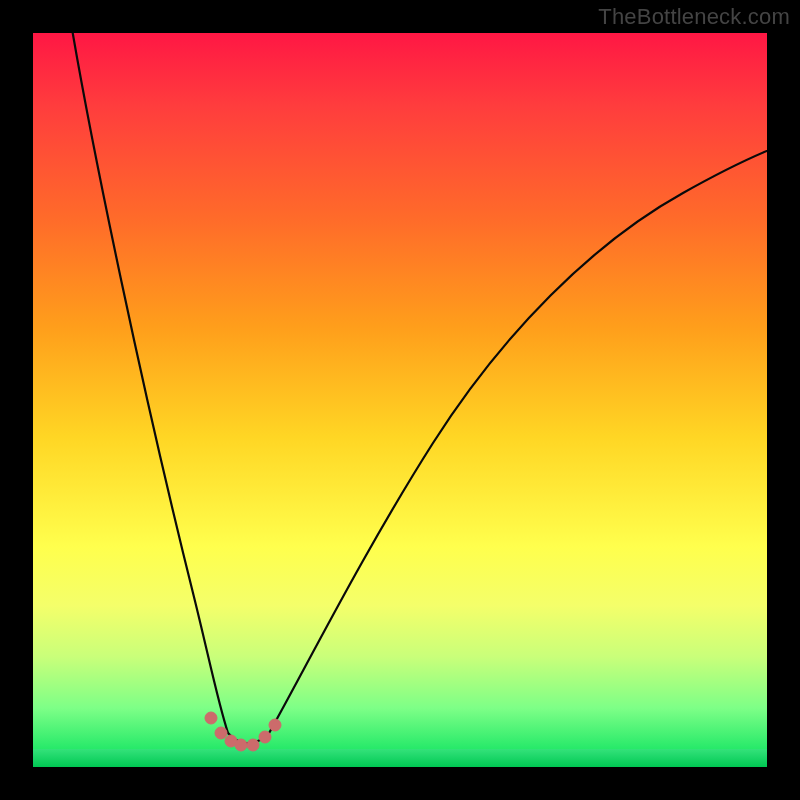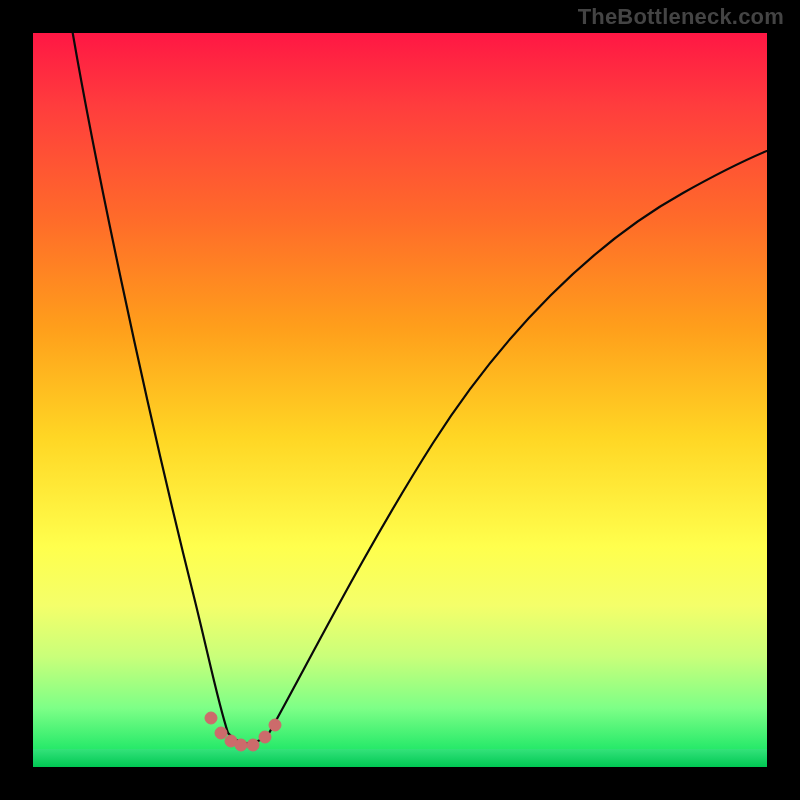--- a/index.html
+++ b/index.html
@@ -13,24 +13,24 @@
   }
   .frame {
     position: relative;
     width: 800px;
     height: 800px;
     background: #000;
   }
   .watermark {
     position: absolute;
     top: 4px;
-    right: 16px;
+    right: 10px;
     color: #444;
     font-size: 22px;
-    font-weight: 700;
+    font-weight: 400;
     letter-spacing: 0.2px;
     z-index: 5;
     user-select: none;
   }
   .plot-area {
     position: absolute;
     left: 33px;
     top: 33px;
     width: 734px;
     height: 734px;

